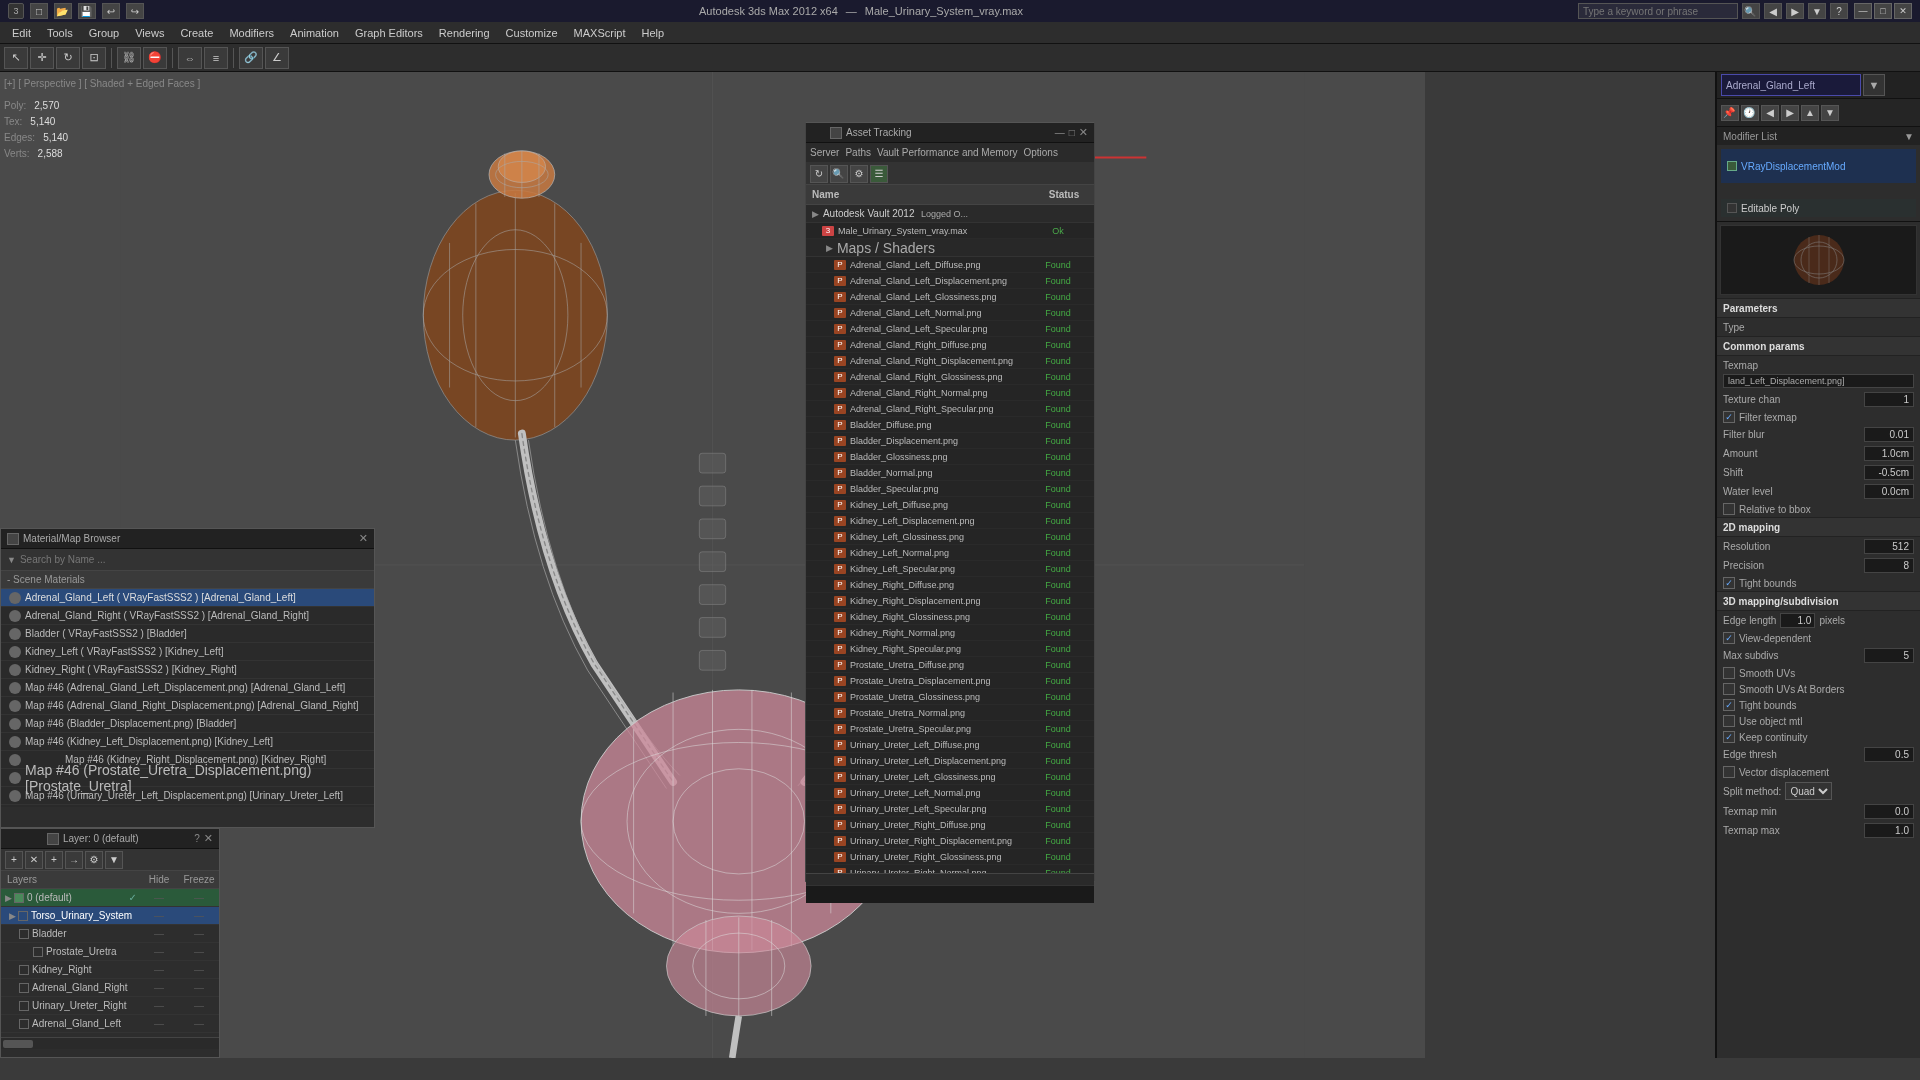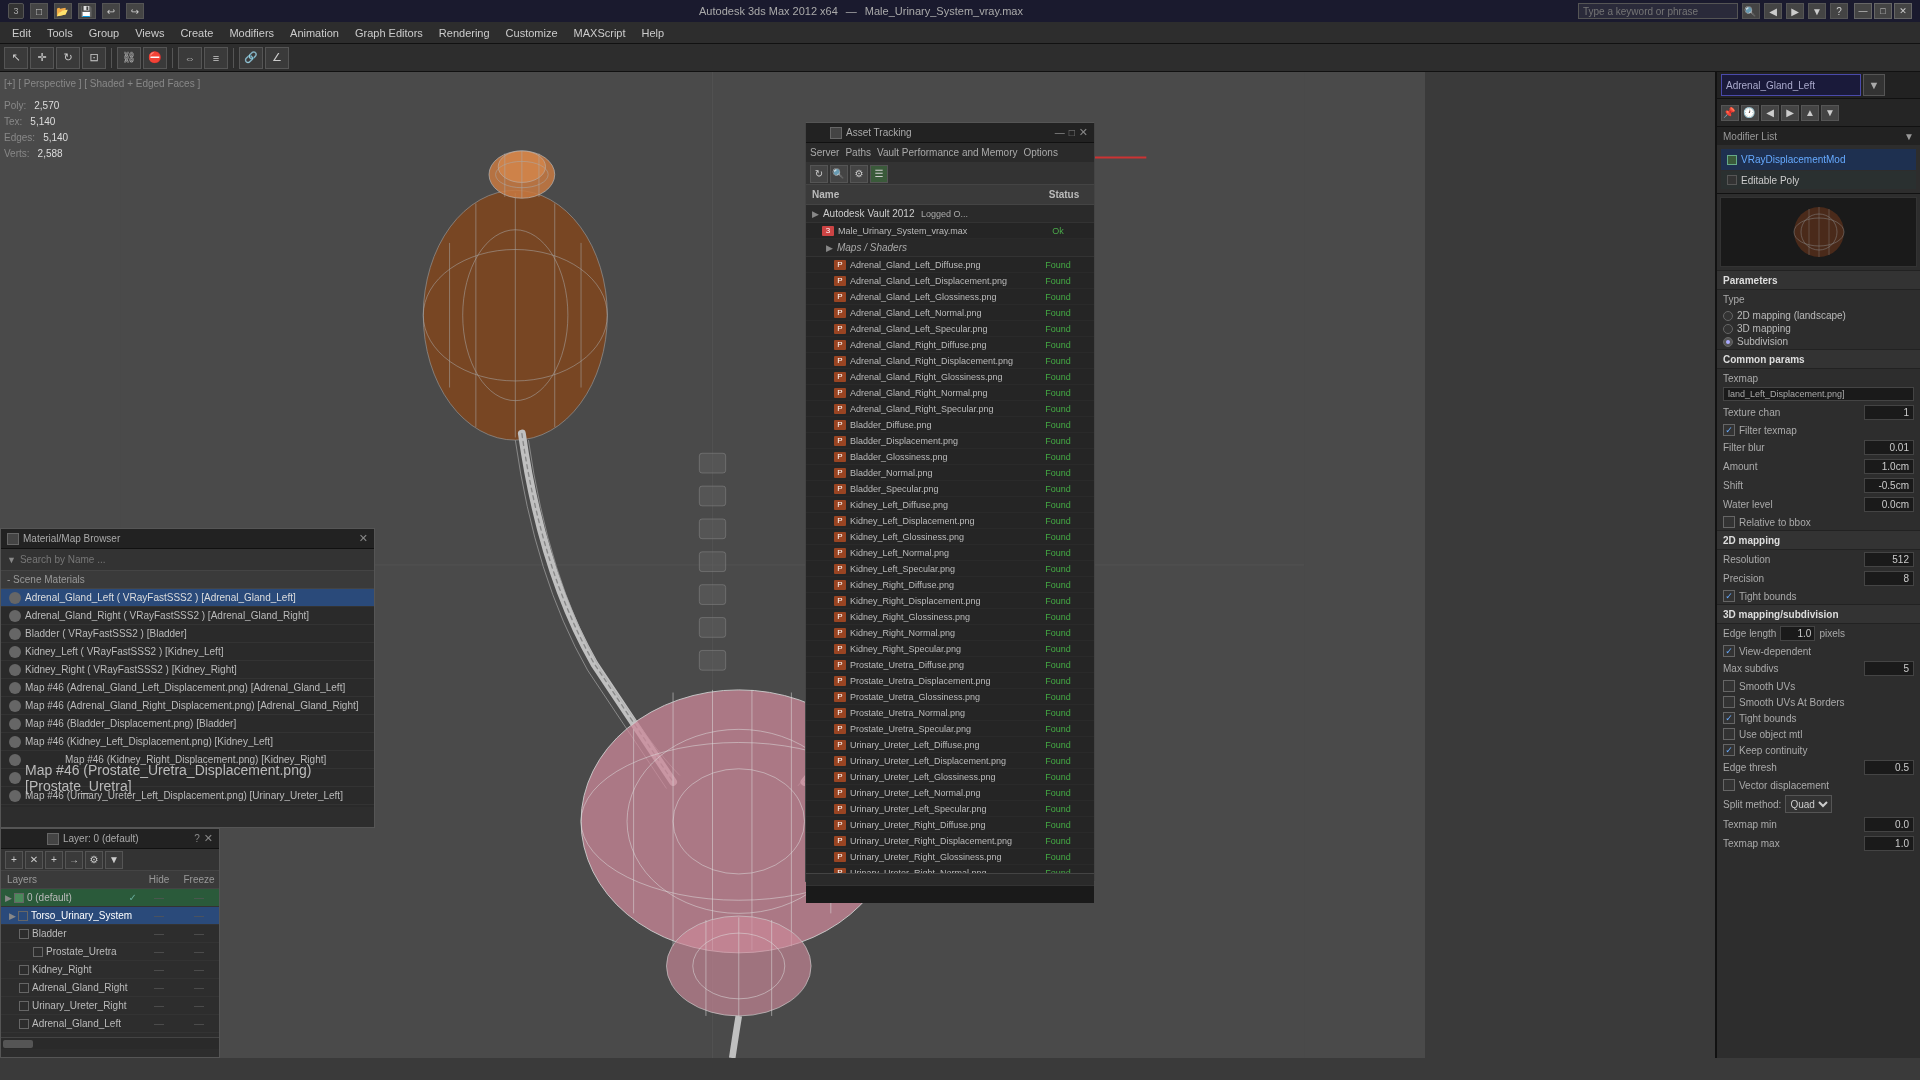--- a/index.html
+++ b/index.html
@@ -328,21 +328,21 @@
     }
     .at-group-icon { color: #888; margin-right: 4px; font-size: 9px; }
     .at-group-name { color: #ccc; font-size: 10px; }
     .at-subgroup {
       height: 18px;
       display: flex; align-items: center;
       padding: 0 6px 0 16px;
       background: #282828;
       border-bottom: 1px solid #333;
     }
-    .at-subgroup-name { color: #aaa; font-size: 10px; font-style: italic; }
+    .at-subgroup-name { color: #aaa; font-size: 14px; }
     .at-item {
       height: 16px;
       display: flex; align-items: center;
       padding: 0 6px 0 20px;
       border-bottom: 1px solid #2a2a2a;
       font-size: 9px;
     }
     .at-item-icon {
       width: 12px; height: 10px;
       background: #c44; margin-right: 4px; flex-shrink: 0;
@@ -390,23 +390,23 @@
       padding: 4px 4px;
       border-bottom: 1px solid #111;
     }
     .modifier-list-header {
       height: 18px; background: #222;
       display: flex; align-items: center;
       padding: 0 6px;
       font-size: 10px; color: #999;
     }
     .modifier-list-item {
-      height: 21px; background: #1e3050;
-      display: flex; align-items: center;
-      padding: 0 6px; margin-bottom: 1px;
+      height: 34px; background: #1e3050;
+      display: flex; align-items: center;
+      padding: 0 6px; margin-bottom: 16px;
       font-size: 10px; color: #6af;
     }
     .modifier-list-item2 {
       height: 18px; background: #2a3030;
       display: flex; align-items: center;
       padding: 0 6px;
       font-size: 10px; color: #ccc;
     }
     .param-section-header {
       height: 20px; background: #333;
@@ -1112,34 +1112,20 @@
       </svg>
     </div>
 
     <div class="param-section-header">
       <span>Parameters</span>
     </div>
 
     <div class="param-row">
       <span class="param-label">Type</span>
     </div>
-    <div class="param-radio-group">
-      <div class="param-radio">
-        <div class="radio-dot"></div>
-        <span>2D mapping (landscape)</span>
-      </div>
-      <div class="param-radio">
-        <div class="radio-dot"></div>
-        <span>3D mapping</span>
-      </div>
-      <div class="param-radio">
-        <div class="radio-dot selected"></div>
-        <span>Subdivision</span>
-      </div>
-    </div>
 
     <div class="param-section-header">
       <span>Common params</span>
     </div>
 
     <div class="param-row">
       <span class="param-label">Texmap</span>
     </div>
     <div style="padding:0 6px 2px;">
       <div style="background:#1a1a1a;border:1px solid #444;padding:1px 4px;font-size:9px;color:#aaa;white-space:nowrap;overflow:hidden;">land_Left_Displacement.png]</div>

